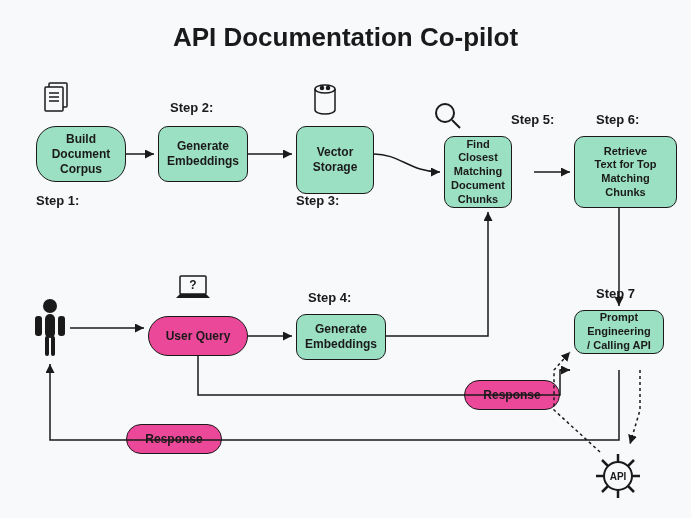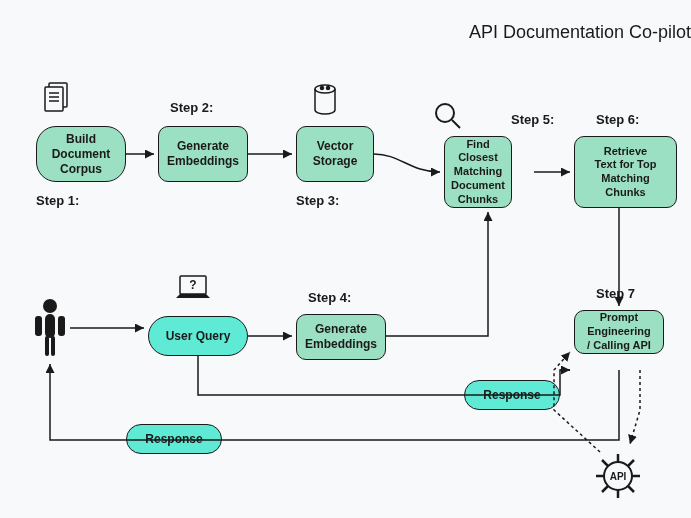--- a/index.html
+++ b/index.html
@@ -9,41 +9,41 @@
     height: 518px;
     background: #f8f9fb;
     font-family: -apple-system, BlinkMacSystemFont, "Segoe UI", Arial, sans-serif;
     position: relative;
     color: #1a1a1a;
   }
   .title {
     position:absolute;
     top: 22px;
     left:0; right:0;
-    text-align:right;
-    font-size: 18px;
-    font-weight: 400;
+    text-align:center;
+    font-size: 26px;
+    font-weight: 700;
   }
   .node {
     position:absolute;
     background:#9ce0c3;
     border:1.5px solid #1a1a1a;
     border-radius:10px;
     font-size:12px;
     font-weight:600;
     text-align:center;
     display:flex;
     align-items:center;
     justify-content:center;
     padding:6px 8px;
     line-height:1.25;
   }
   .pill {
     position:absolute;
-    background:#5eead4;
+    background:#ec4899;
     border:1.5px solid #1a1a1a;
     border-radius:999px;
     font-size:12px;
     font-weight:600;
     text-align:left;
     display:flex;
     align-items:center;
     justify-content:center;
     padding:6px 14px;
   }
@@ -69,21 +69,21 @@
 
 <div class="node" style="left:36px; top:126px; width:90px; height:56px; white-space:pre-line;border-radius:20px;">Build
 Document
 Corpus</div>
 <div class="step-label" style="left:36px; top:193px;">Step 1:</div>
 
 <div class="node" style="left:158px; top:126px; width:90px; height:56px; white-space:pre-line;">Generate
 Embeddings</div>
 <div class="step-label" style="left:170px; top:100px;">Step 2:</div>
 
-<div class="node" style="left:296px; top:126px; width:78px; height:56px; white-space:pre-line;">Vector
+<div class="node" style="left:296px; top:126px; width:78px; height:68px; white-space:pre-line;">Vector
 Storage</div>
 <div class="step-label" style="left:296px; top:193px;">Step 3:</div>
 
 <div class="node" style="left:444px; top:136px; width:68px; height:72px; white-space:pre-line; font-size:11px;">Find Closest
 Matching
 Document
 Chunks</div>
 <div class="step-label" style="left:470px; top:112px;margin-left:41px;">Step 5:</div>
 
 <div class="node" style="left:574px; top:136px; width:103px; height:72px; white-space:pre-line; font-size:11px;">Retrieve

